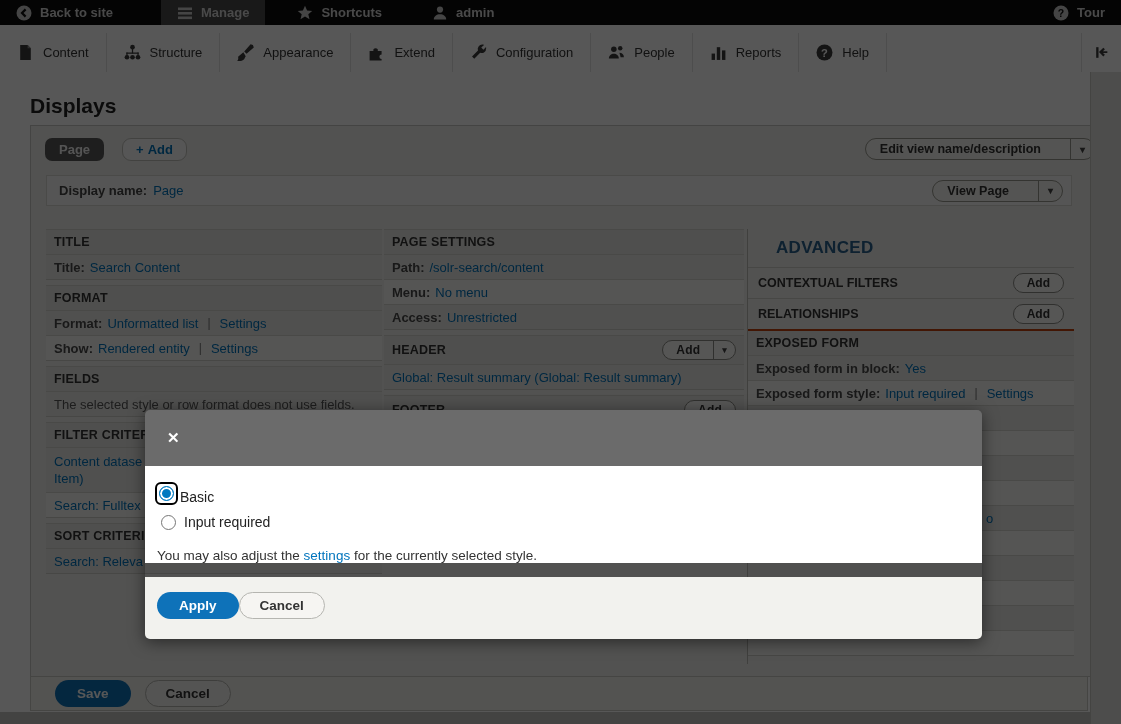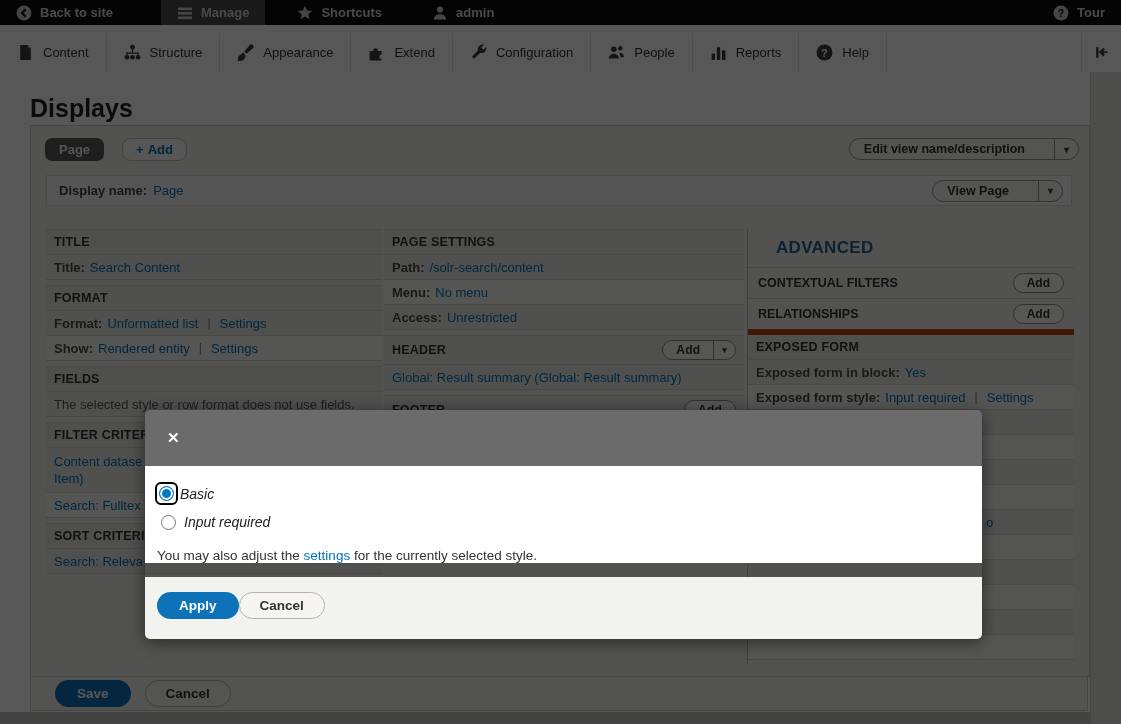--- a/index.html
+++ b/index.html
@@ -16,23 +16,23 @@
   .menubar{position:absolute;left:0;top:33px;width:1121px;height:39px;background:#fff;
            border-bottom:1px solid #d4d4d4;display:flex;align-items:stretch;font-size:13px;color:#333;z-index:1;}
   .menubar .mitem{display:flex;align-items:center;gap:9px;padding:0 17px;border-right:1px solid #e2e2e2;cursor:pointer;}
   .menubar .mspacer{flex:1;}
   .menubar .mtoggle{display:flex;align-items:center;padding:0 11px;border-left:1px solid #e2e2e2;cursor:pointer;}
   .micon{width:17px;height:17px;display:inline-block;}
   
   .pagearea{position:absolute;left:0;top:72px;width:1090px;height:640px;background:#fff;z-index:1;}
   .rgutter{position:absolute;left:1090px;top:72px;width:31px;height:652px;background:#e2e2df;border-left:1px solid #c6c6c2;z-index:1;}
   .bstrip{position:absolute;left:0;top:712px;width:1090px;height:12px;background:#c4c4c0;z-index:1;}
-  .pagetitle{position:absolute;left:30px;top:22px;font-size:25px;font-weight:bold;color:#222;}
-  
-  .viewsbox{position:absolute;left:30px;top:53px;width:1058px;height:550px;background:#f0f0ed;border:1px solid #c8c8c3;}
+  .pagetitle{position:absolute;left:30px;top:22px;font-size:21px;font-weight:bold;color:#222;}
+  
+  .viewsbox{position:absolute;left:30px;top:53px;width:1058px;height:550px;background:#f0f0ed;border:1px solid #c8c8c3;padding-left:16px;}
   .tabsrow{position:absolute;left:14px;top:8px;right:10px;height:30px;display:flex;align-items:center;gap:18px;}
   .tab-page{background:#5a5a5a;color:#f5f5f5;border-radius:7px;padding:4px 14px;font-size:13px;font-weight:bold;cursor:pointer;}
   .btn-add-display{background:#fdfdfc;color:#0074bd;border:1px solid #c2c2bd;border-radius:9px;padding:3px 13px;
                    font-size:13px;font-weight:bold;cursor:pointer;display:inline-flex;align-items:center;gap:4px;}
   .tabspacer{flex:1;}
   .pill{display:inline-flex;align-items:stretch;border:1px solid #98988f;border-radius:12px;background:#f6f6f2;
         font-size:12.5px;font-weight:bold;color:#333;overflow:hidden;cursor:pointer;gap:15px;}
   .pill .seg{padding:3px 14px;display:flex;align-items:center;}
   .pill .caret{padding:3px 9px;border-left:1px solid #98988f;display:flex;align-items:center;font-size:10px;color:#444;}
   .dtop{position:absolute;left:15px;top:49px;width:1026px;height:31px;background:#fafaf8;border:1px solid #d8d8d3;
@@ -74,21 +74,21 @@
              font-size:13.5px;font-weight:bold;font-family:inherit;cursor:pointer;}
   
   .dim{position:absolute;inset:0;background:rgba(0,0,0,0.66);z-index:50;}
   .modal{position:absolute;left:145px;top:410px;width:837px;z-index:60;border-radius:5px;
          box-shadow:0 3px 16px rgba(0,0,0,.5);}
   .modal-hdr{height:56px;background:#6b6b6b;border-radius:5px 5px 0 0;display:flex;align-items:center;
              padding:0 14px;color:#fff;}
   .modal-title{font-size:17px;font-weight:bold;flex:1;}
   .modal-close{color:#fff;font-size:15px;font-weight:bold;cursor:pointer;padding:4px 8px;}
   .modal-body{background:#fff;padding:16px 14px 0 10px;}
-  .optrow{display:flex;align-items:center;margin-bottom:9px;font-size:14px;color:#222;font-style:italic;}
+  .optrow{display:flex;align-items:flex-end;margin-bottom:9px;font-size:14px;color:#222;}
   .focusring{display:inline-flex;padding:2px;border:2px solid #000;border-radius:6px;line-height:0;margin-right:2px;}
   .radio{width:13px;height:13px;border:1px solid #767676;border-radius:50%;background:#fff;display:inline-block;}
   .radio.sel{background:#0079c0;box-shadow:inset 0 0 0 2px #fff;border-color:#0079c0;}
   .optrow.unsel{padding-left:6px;gap:8px;}
   .modal-note{font-size:13.5px;color:#333;margin:18px 0 14px 2px;}
   .modal-ftr{background:#f2f2ee;border-radius:0 0 5px 5px;padding:15px 14px 20px 12px;display:flex;}
 </style>
 </head>
 <body>
 
@@ -366,21 +366,21 @@
           <span class="addpill">
             <span class="aseg">Add</span>
           </span>
         </div>
         <div class="advhdr">
           <span>RELATIONSHIPS</span>
           <span class="addpill">
             <span class="aseg">Add</span>
           </span>
         </div>
-        <div class="vrow hdr" style="border-top:6px solid #c2410c;">
+        <div class="vrow hdr" style="border-top:2px solid #c2410c;">
           <span>EXPOSED FORM</span>
         </div>
         <div class="vrow">
           <span class="blabel">Exposed form in block:</span>
           <a class="vlink">Yes</a>
         </div>
         <div class="vrow light">
           <span class="blabel">Exposed form style:</span>
           <a class="vlink">Input required</a>
           <span class="sep">|</span>

